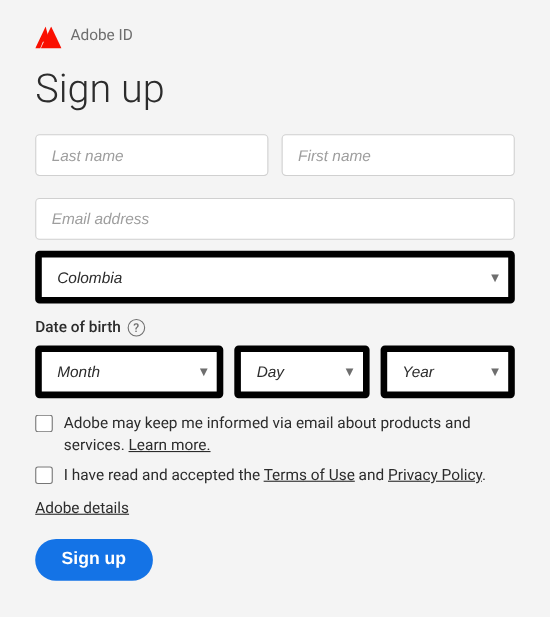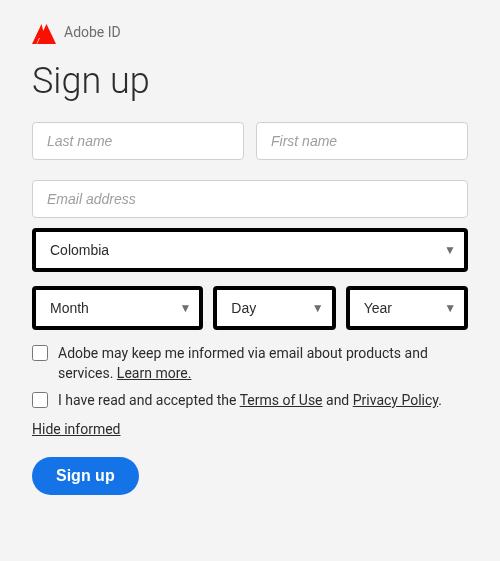--- a/index.html
+++ b/index.html
@@ -92,27 +92,28 @@
     .select-wrapper {
       position: relative;
       width: 100%;
     }
 
     select {
       appearance: none;
       -webkit-appearance: none;
       width: 100%;
       padding: 10px 36px 10px 14px;
-      border: 4px solid #000000;
+      border: 6px solid #000000;
       border-radius: 4px;
       background: #ffffff;
       font-size: 14px;
       color: #2c2c2c;
       cursor: pointer;
       outline: none;
+      font-style: italic;
     }
 
     .chevron-icon {
       position: absolute;
       right: 12px;
       top: 50%;
       transform: translateY(-50%);
       pointer-events: none;
       color: #6e6e6e;
       font-size: 12px;
@@ -254,20 +255,24 @@
         <option value="us">United States</option>
         <option value="spain">Spain</option>
         <option value="mexico">Mexico</option>
       </select>
       <span class="chevron-icon">▼</span>
     </div>
   </div>
 
   
   <div class="date-of-birth-section">
+    <div class="date-of-birth-label">
+      <span>Date of birth</span>
+      <div class="help-icon">?</div>
+    </div>
 
     <div class="date-row">
 
       <div class="select-wrapper month">
         <select>
           <option value="">Month</option>
           <option value="1">January</option>
           <option value="2">February</option>
           <option value="3">March</option>
           <option value="4">April</option>
@@ -324,21 +329,21 @@
     </label>
     <label class="checkbox-label">
       <input type="checkbox" style="">
       <span>
         I have read and accepted the <a href="#">Terms of Use</a> and <a href="#">Privacy Policy</a>.
       </span>
     </label>
   </div>
 
   
-  <a href="#" class="hide-details-link">Hide informed</a>
+  <a href="#" class="hide-details-link">Adobe details</a>
 
   
   <button class="signup-button">Sign up</button>
 
   
   
 
 </div>
 
 </body></html>

